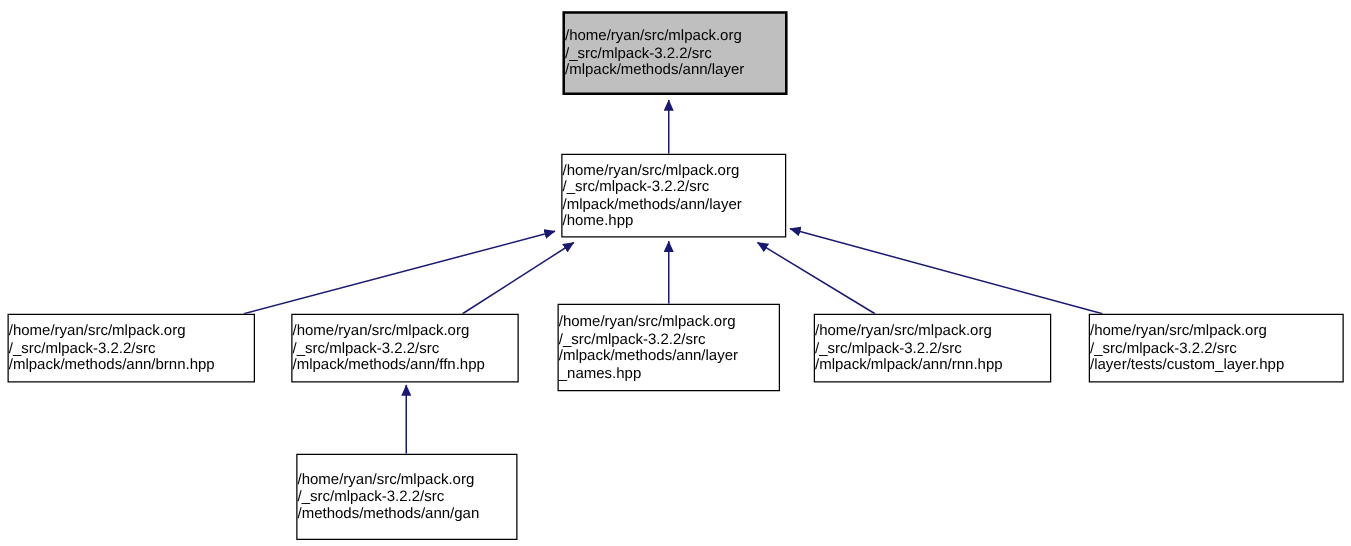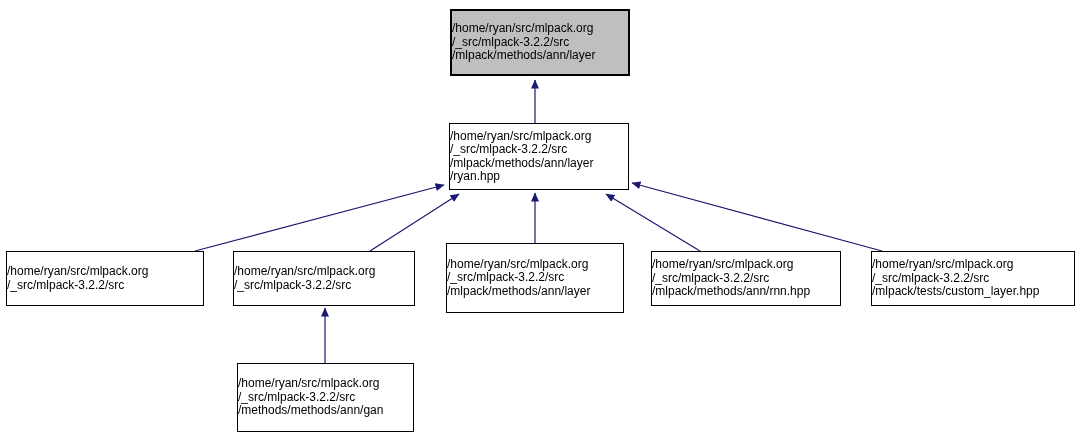--- a/index.html
+++ b/index.html
@@ -76,49 +76,52 @@
   <div class="node highlight" id="node-concat">
     <div>/home/ryan/src/mlpack.org</div>
     <div>/_src/mlpack-3.2.2/src</div>
     <div>/mlpack/methods/ann/layer</div>
   </div>
 
   <div class="node" id="node-layer">
     <div>/home/ryan/src/mlpack.org</div>
     <div>/_src/mlpack-3.2.2/src</div>
     <div>/mlpack/methods/ann/layer</div>
-    <div>/ryan.hpp</div>
+    <div>/home.hpp</div>
   </div>
 
   <div class="node" id="node-brnn">
     <div>/home/ryan/src/mlpack.org</div>
     <div>/_src/mlpack-3.2.2/src</div>
+    <div>/mlpack/methods/ann/brnn.hpp</div>
   </div>
 
   <div class="node" id="node-ffn">
     <div>/home/ryan/src/mlpack.org</div>
     <div>/_src/mlpack-3.2.2/src</div>
+    <div>/mlpack/methods/ann/ffn.hpp</div>
   </div>
 
   <div class="node" id="node-layer-names">
     <div>/home/ryan/src/mlpack.org</div>
     <div>/_src/mlpack-3.2.2/src</div>
     <div>/mlpack/methods/ann/layer</div>
+    <div>_names.hpp</div>
   </div>
 
   <div class="node" id="node-rnn">
     <div>/home/ryan/src/mlpack.org</div>
     <div>/_src/mlpack-3.2.2/src</div>
-    <div>/mlpack/methods/ann/rnn.hpp</div>
+    <div>/mlpack/mlpack/ann/rnn.hpp</div>
   </div>
 
   <div class="node" id="node-custom">
     <div>/home/ryan/src/mlpack.org</div>
     <div>/_src/mlpack-3.2.2/src</div>
-    <div>/mlpack/tests/custom_layer.hpp</div>
+    <div>/layer/tests/custom_layer.hpp</div>
   </div>
 
   <div class="node" id="node-gan">
     <div>/home/ryan/src/mlpack.org</div>
     <div>/_src/mlpack-3.2.2/src</div>
     <div>/methods/methods/ann/gan</div>
   </div>
 
 </div>
 

